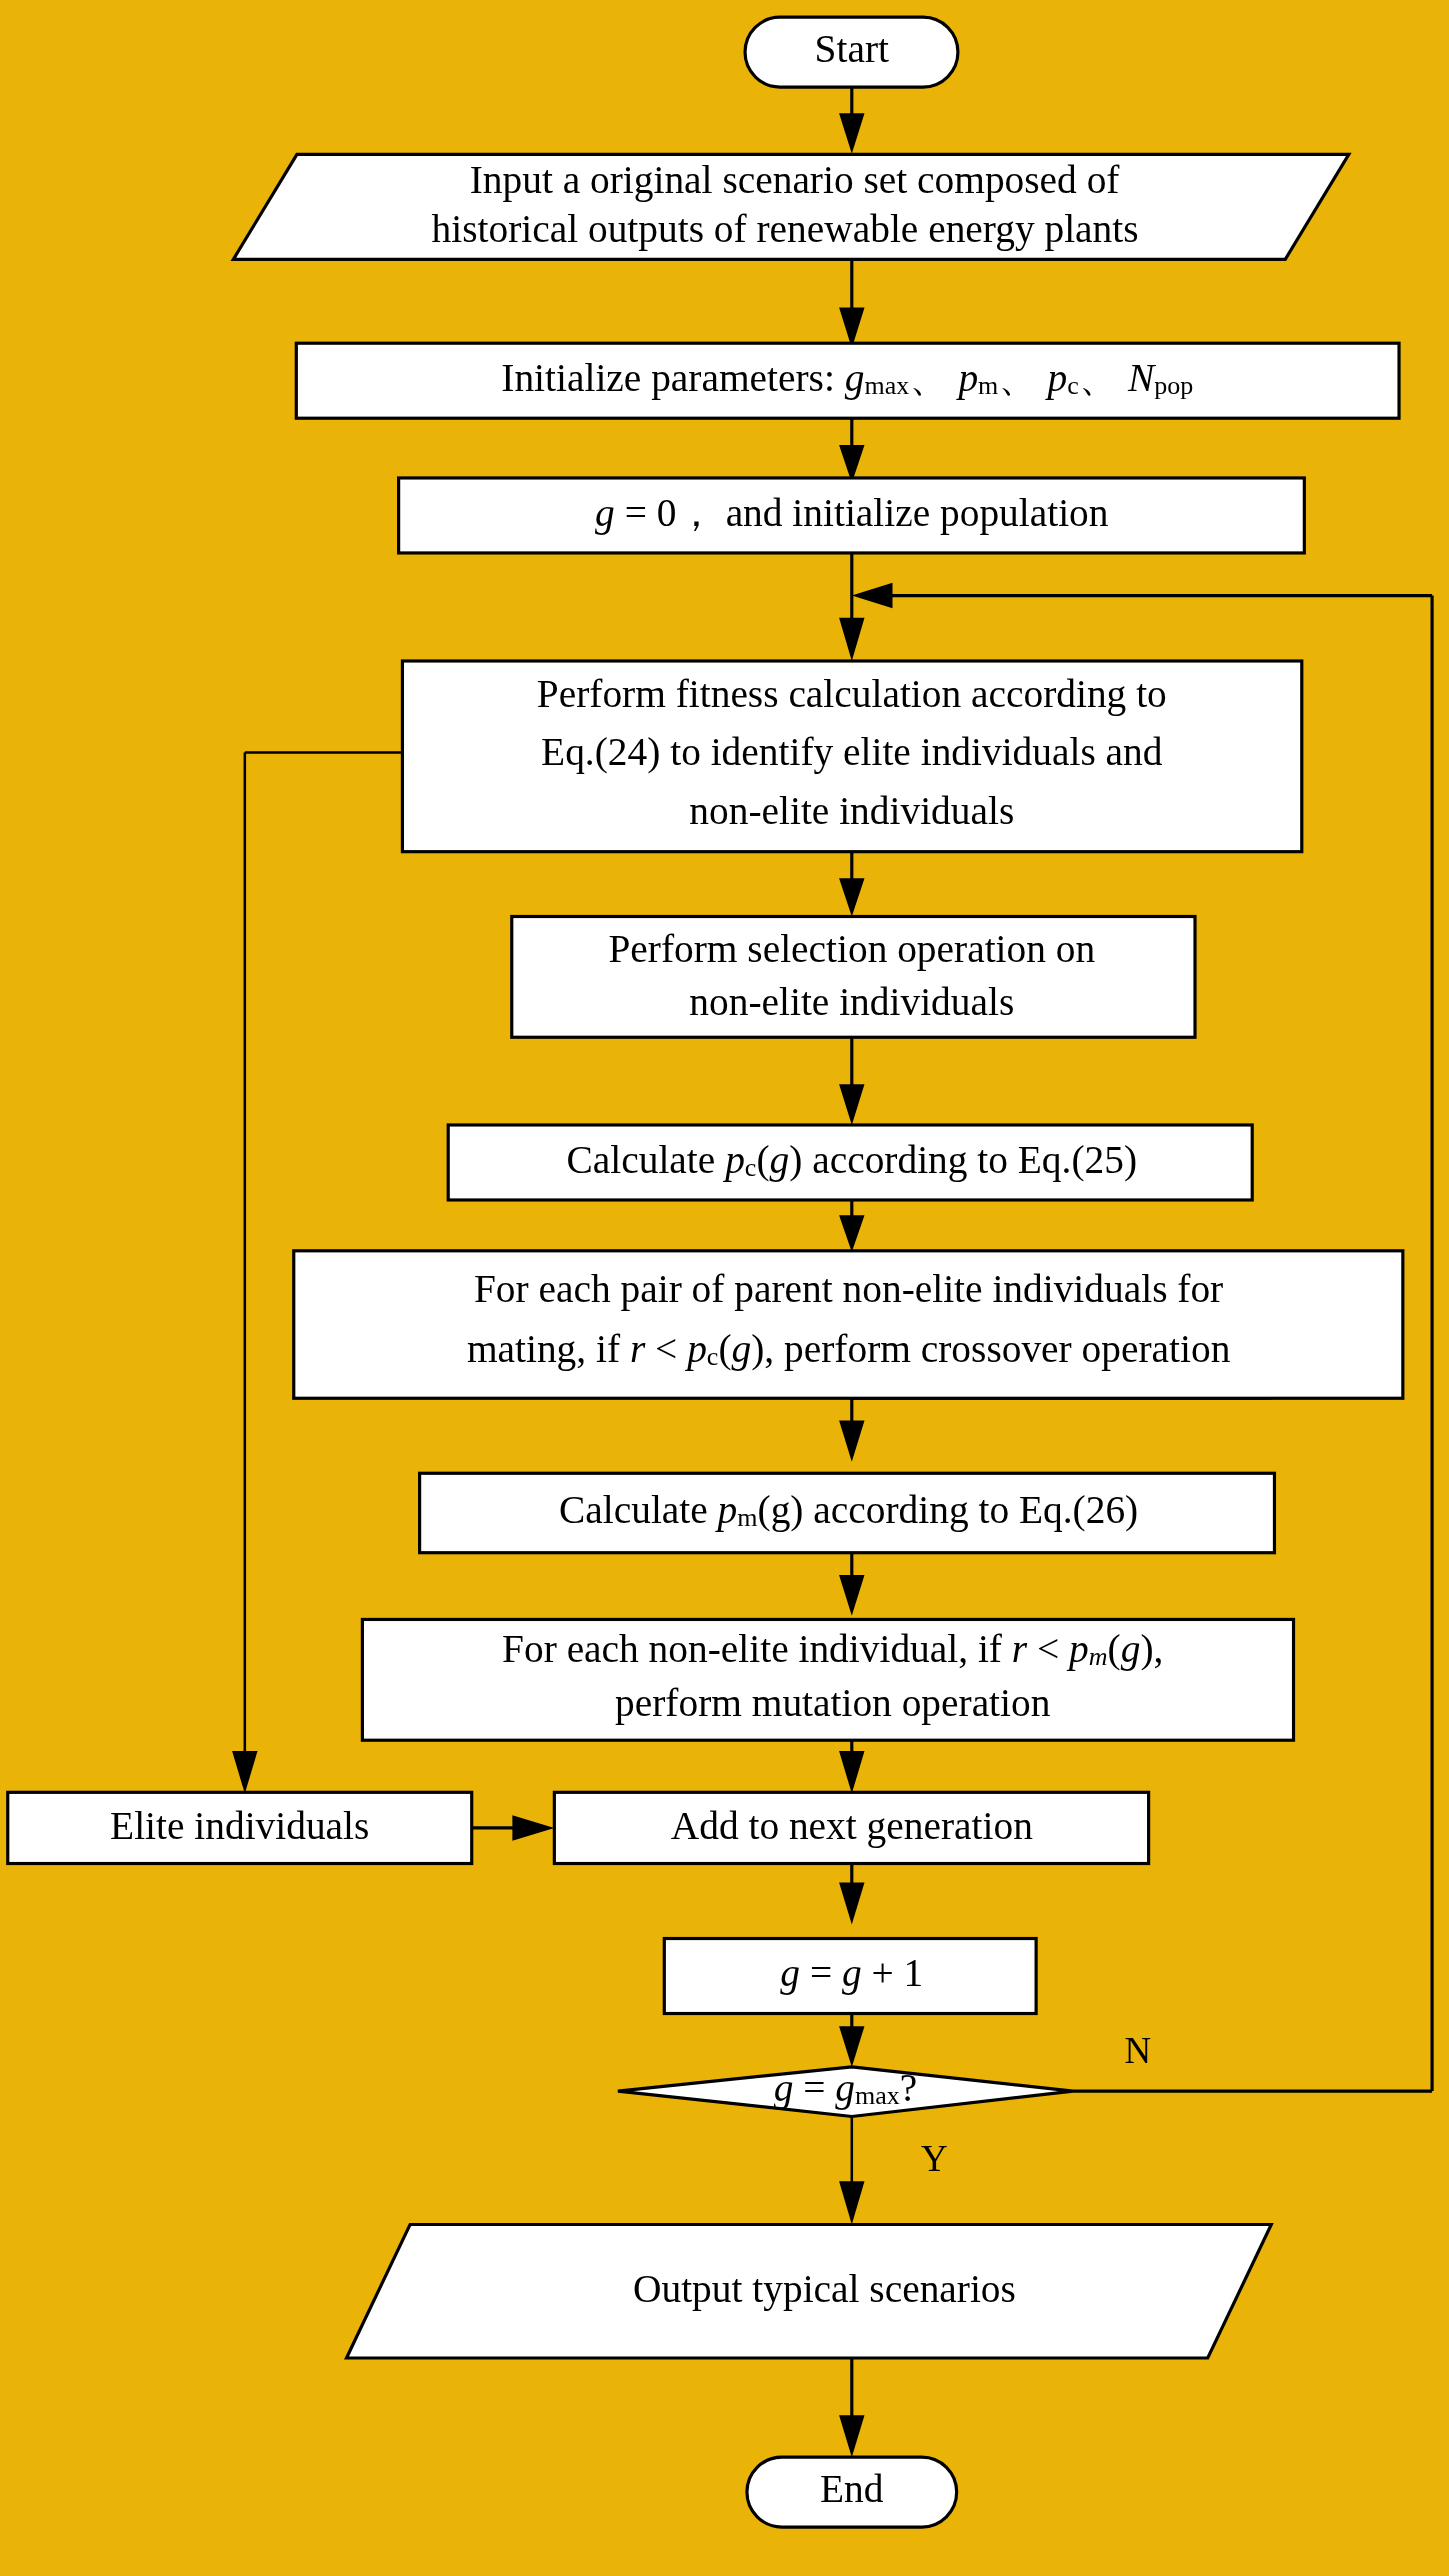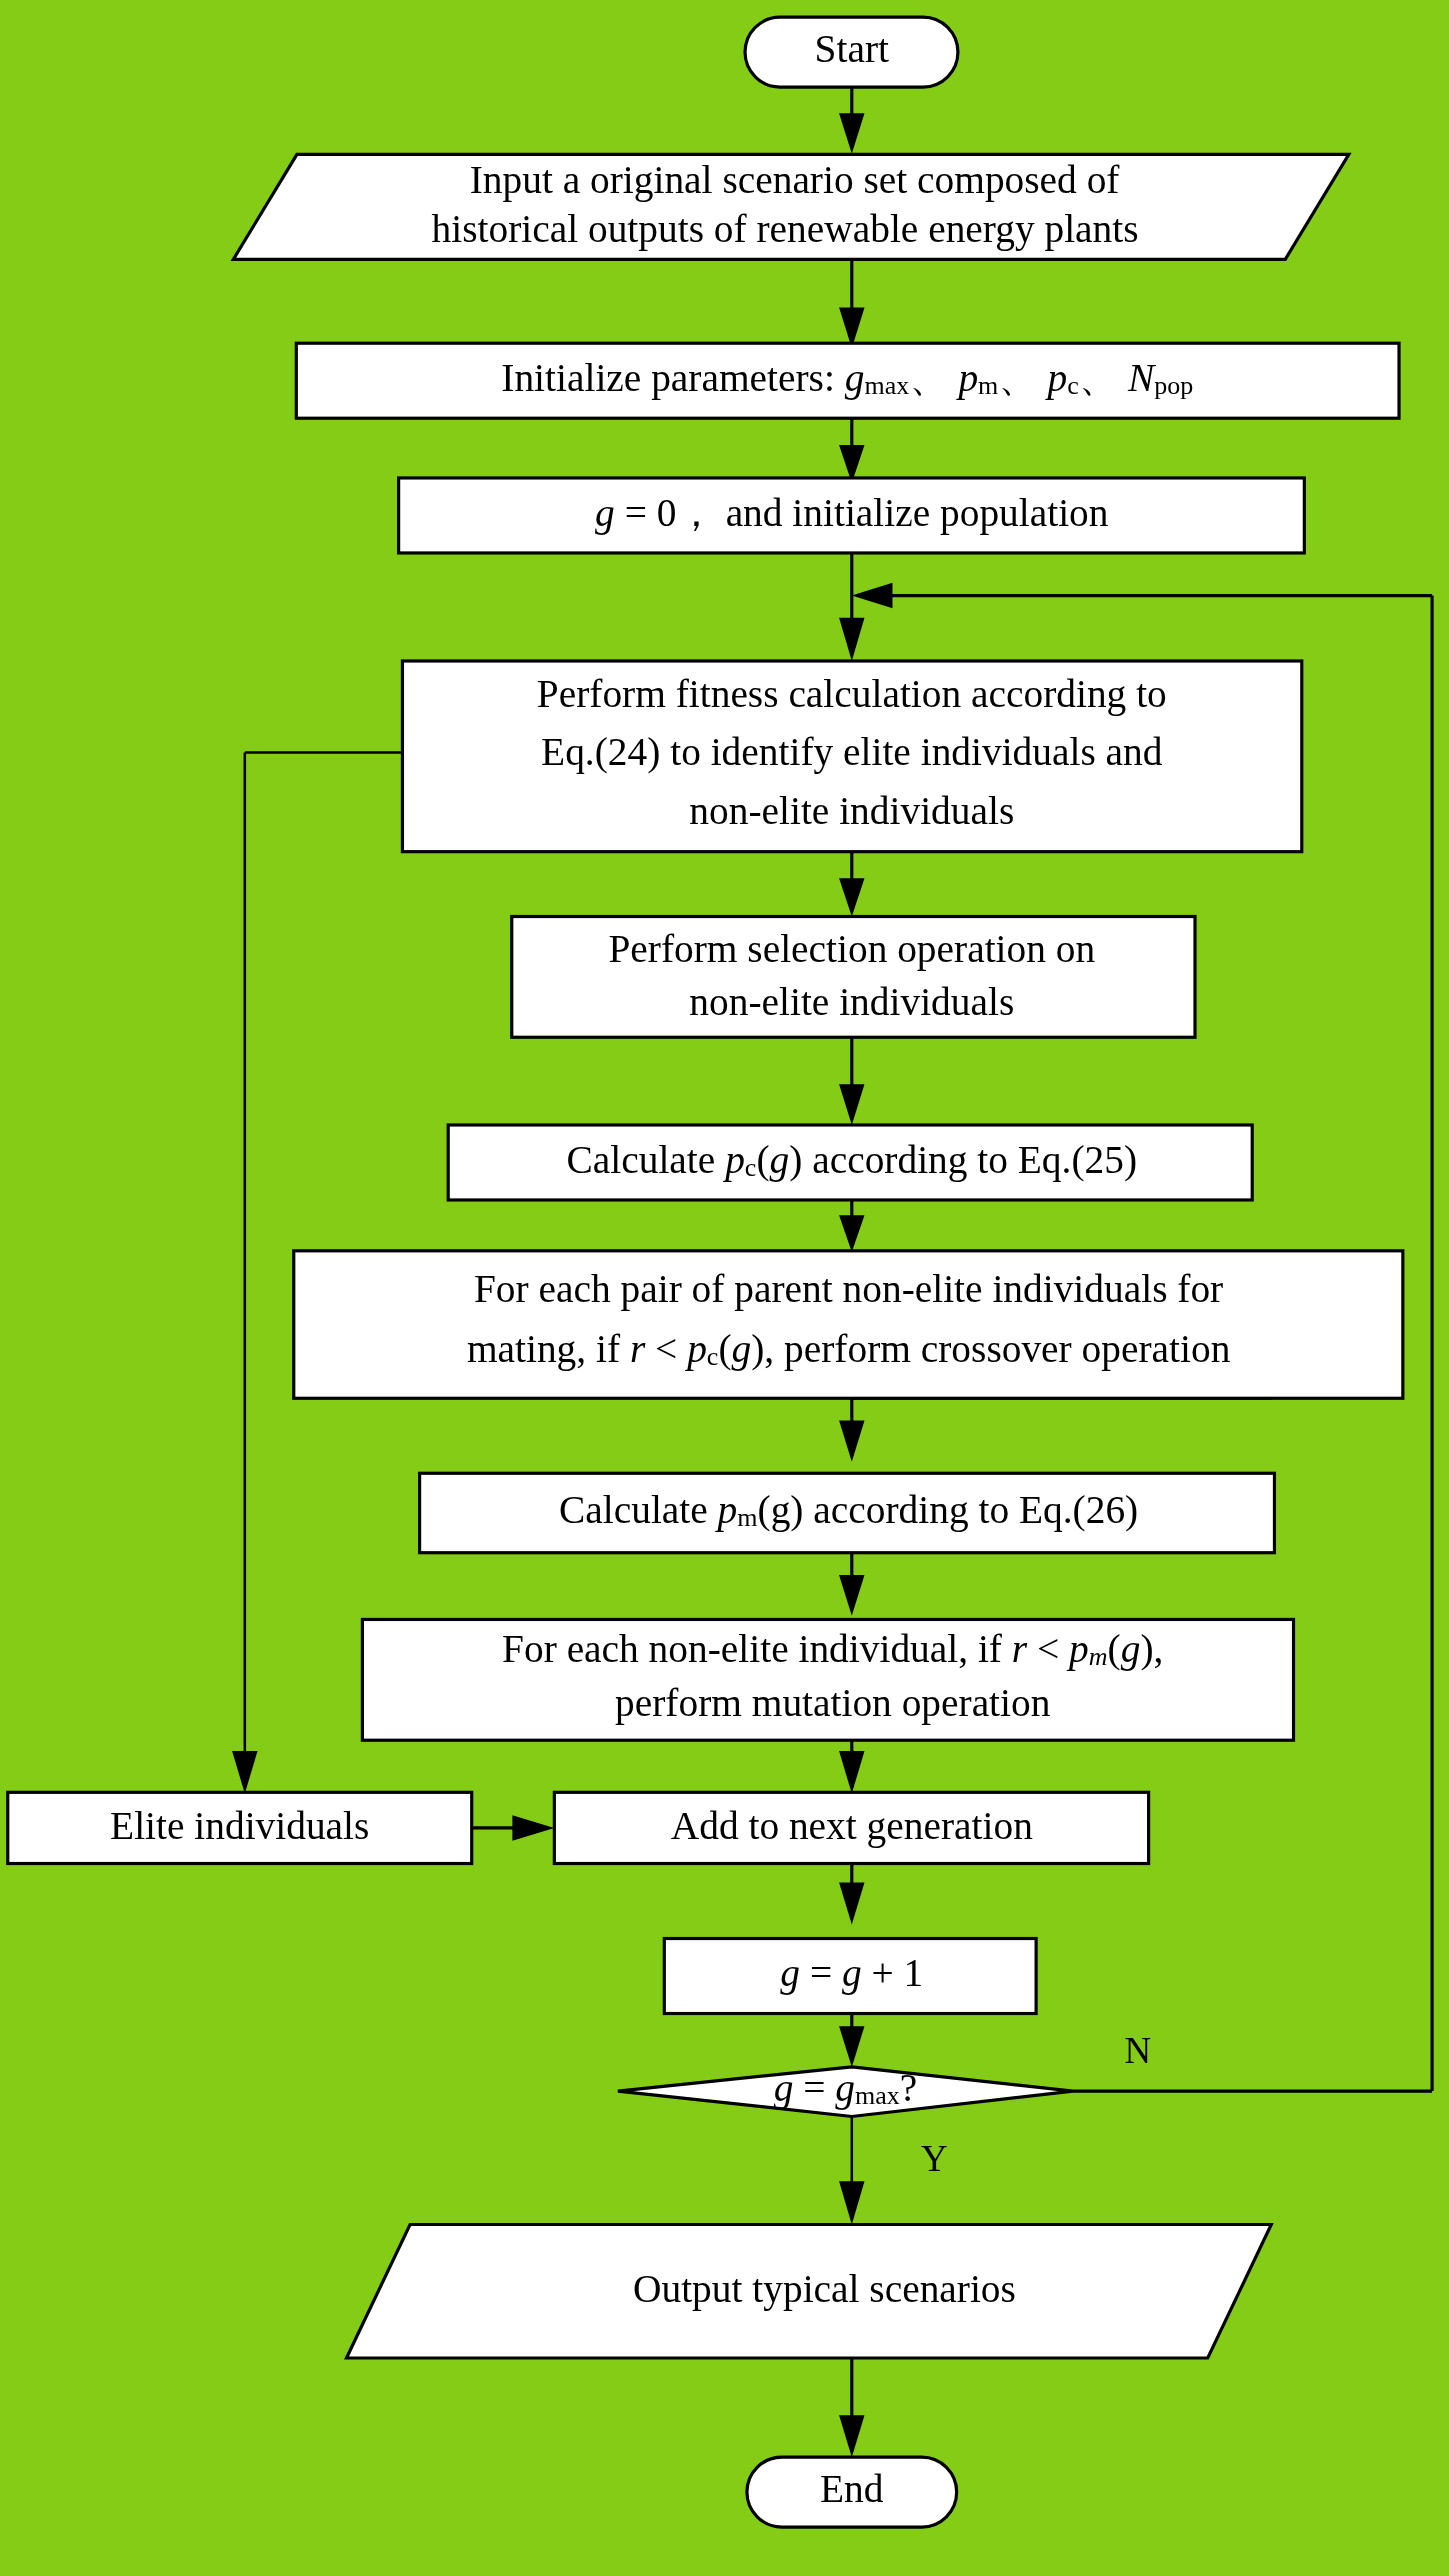--- a/index.html
+++ b/index.html
@@ -10,21 +10,21 @@
   body {
     width: 1450px;
     height: 2576px;
     font-family: "Liberation Serif", "DejaVu Serif", serif;
     overflow: hidden;
   }
   #flowchart-root {
     position: relative;
     width: 1450px;
     height: 2576px;
-    background: #84cc16;
+    background: #eab308;
   }
   svg.fc {
     display: block;
     width: 1450px;
     height: 2576px;
   }
   .shape {
     fill: #ffffff;
     stroke: #000000;
     stroke-width: 5;

